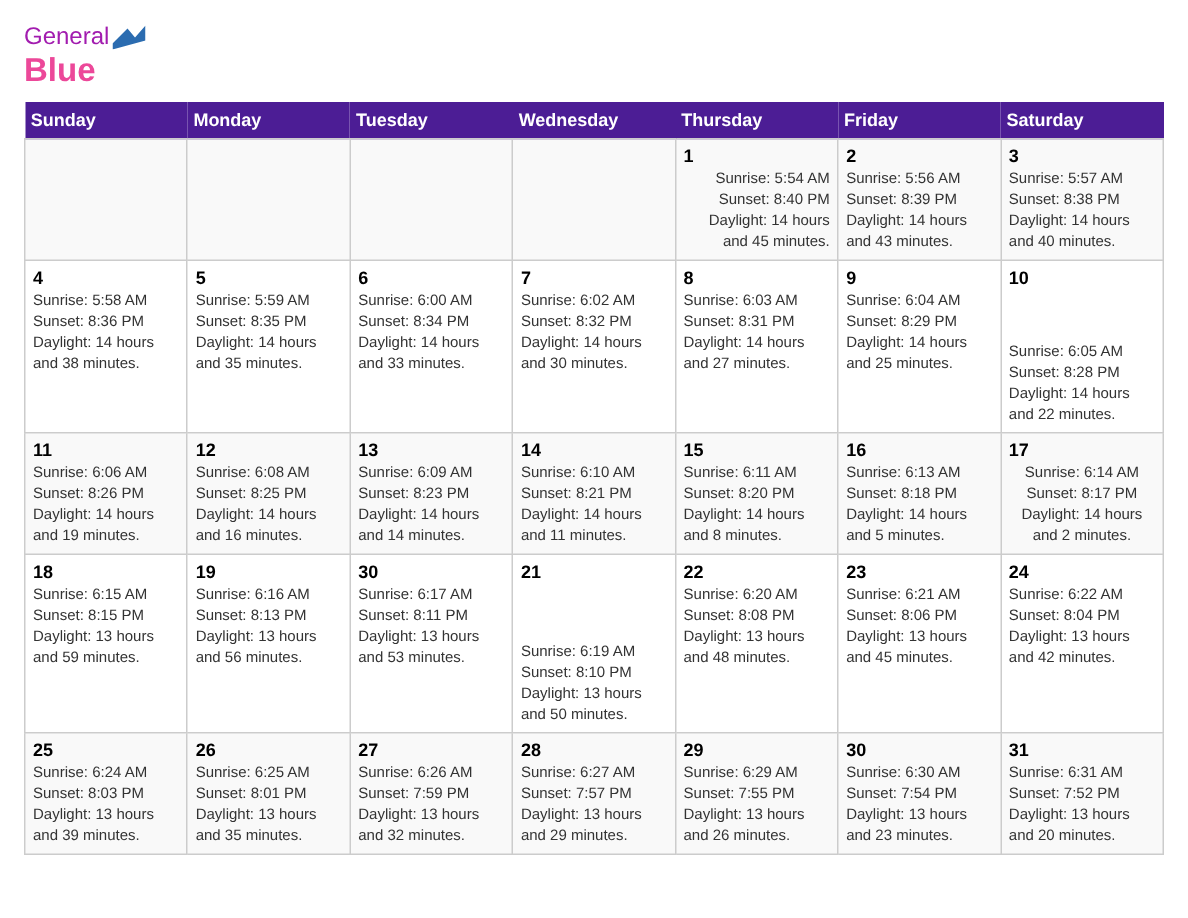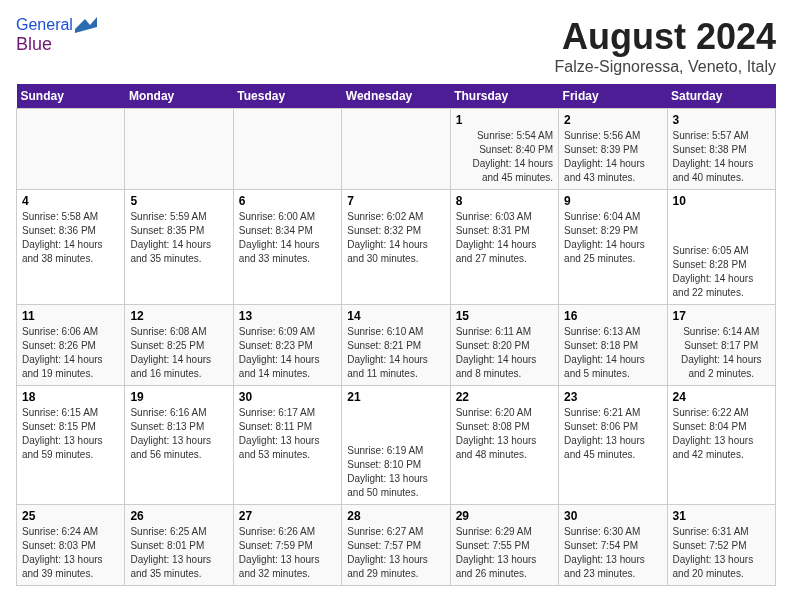--- a/index.html
+++ b/index.html
@@ -14,21 +14,21 @@
       display: flex;
       justify-content: space-between;
       align-items: flex-start;
       margin-bottom: 8px;
     }
     .logo {
       display: flex;
       flex-direction: column;
       align-items: flex-start;
     }
-    .logo-general { color: #1d4ed8; }
+    .logo-general { color: #a21caf; }
     .logo-blue { color: #2b6cb0; }
     .title-area {
       text-align: right;
     }
     .main-title {
       font-size: 36px;
       font-weight: bold;
       color: #222;
     }
     .subtitle {
@@ -80,25 +80,21 @@
 <body>
 
 <div class="header-area">
   <div class="logo">
     <div style="display:flex;align-items:center;">
       <span class="logo-general">General</span>
       <svg width="22" height="16" viewBox="0 0 22 16" style="margin-left:2px;">
         <polygon points="0,12 10,2 15,8 22,0 22,10 0,16" fill="#2b6cb0"></polygon>
       </svg>
     </div>
-    <span class="logo-blue" style="font-size:18px;font-weight:normal;color:#701a75;">Blue</span>
-  </div>
-  <div class="title-area">
-    <div class="main-title">August 2024</div>
-    <div class="subtitle">Falze-Signoressa, Veneto, Italy</div>
+    <span class="logo-blue" style="font-size:22px;font-weight:bold;color:#ec4899;">Blue</span>
   </div>
 </div>
 
 <table>
   <thead>
     <tr>
       <th>Sunday</th>
       <th>Monday</th>
       <th>Tuesday</th>
       <th>Wednesday</th>

